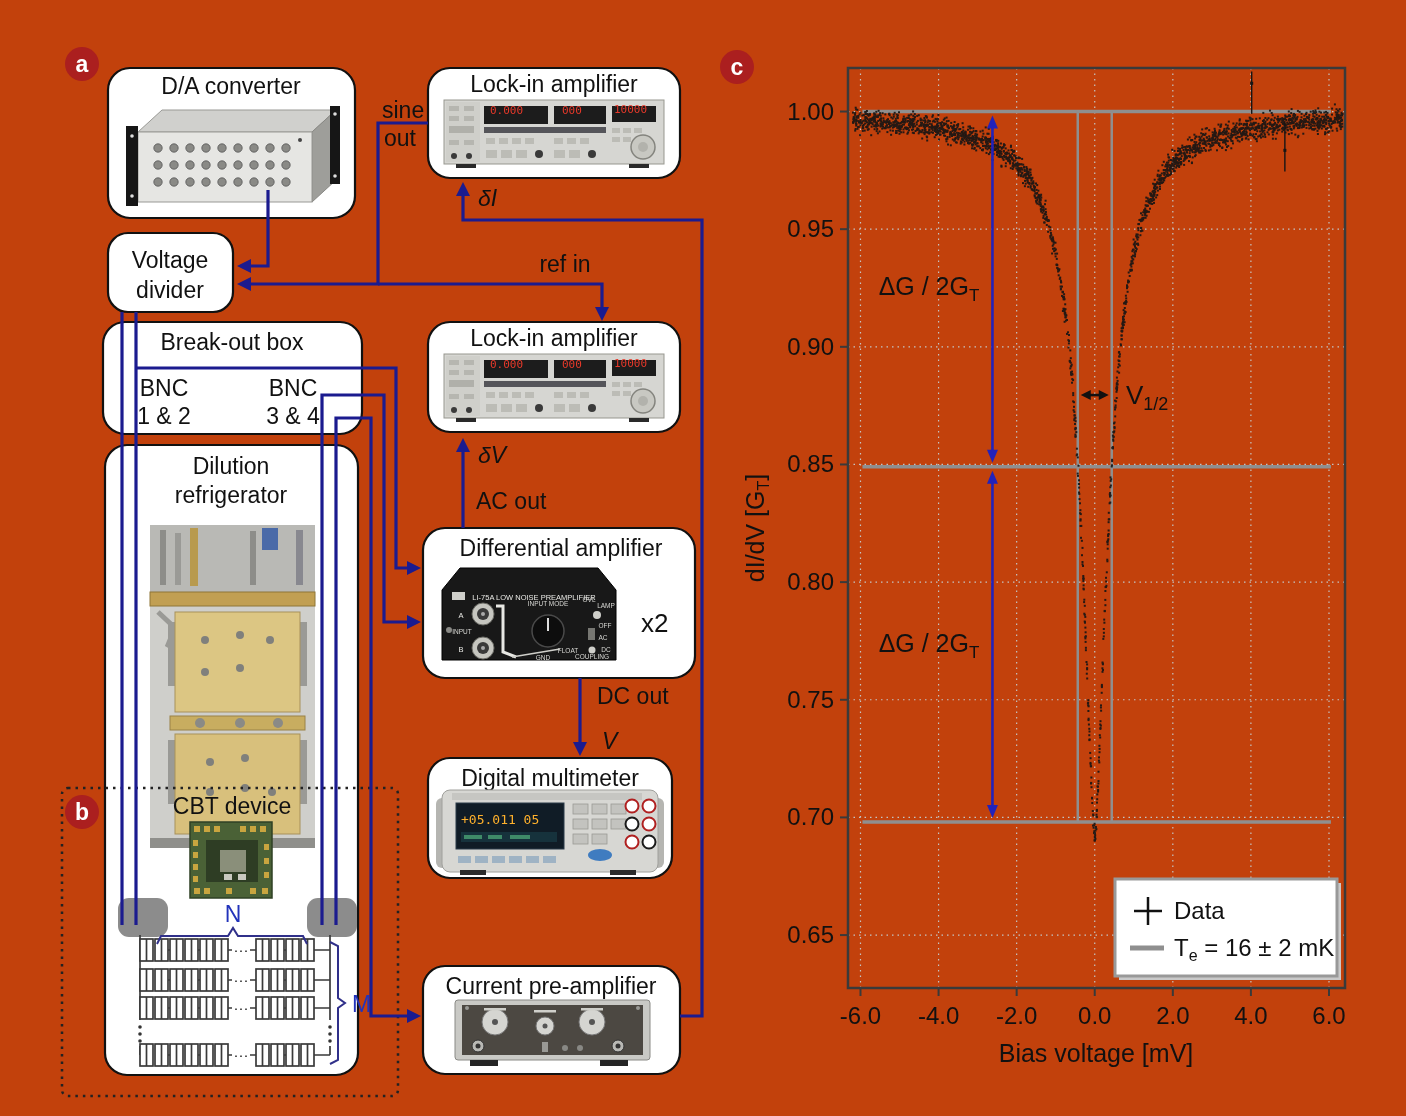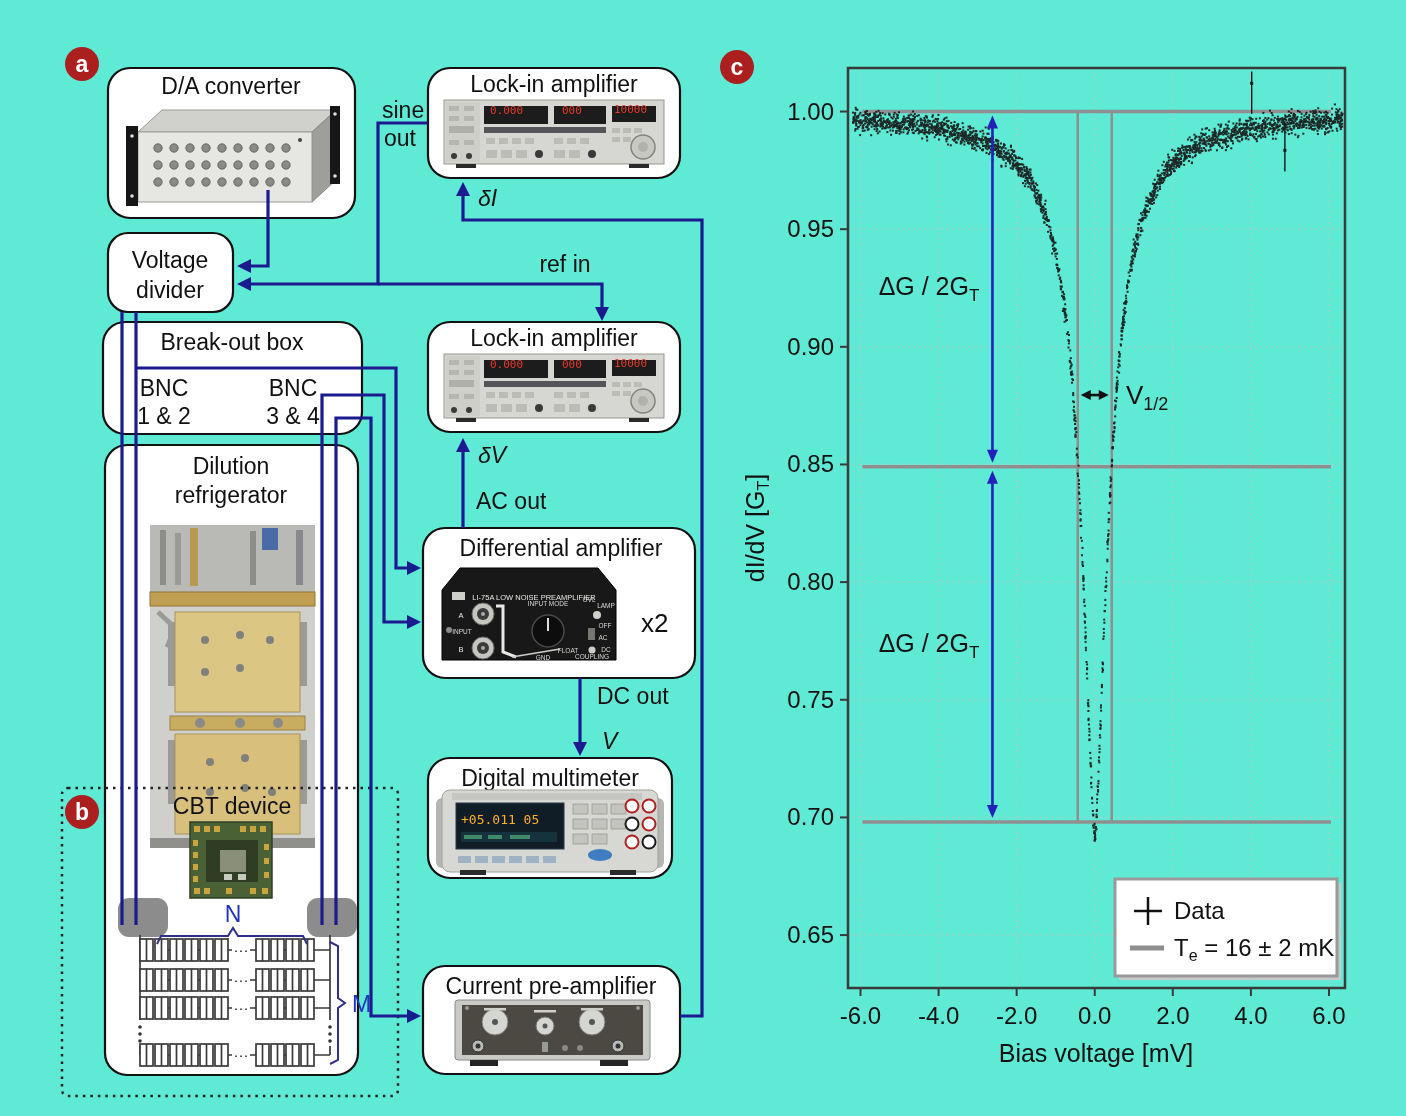--- a/index.html
+++ b/index.html
@@ -1,16 +1,16 @@
 <!DOCTYPE html>
 <html><head>
 <meta charset="utf-8">
 <style>
   html,body{margin:0;padding:0;background:#ffffff;}
-  #fig{position:relative;width:1406px;height:1116px;background:#5eead4;overflow:hidden;
+  #fig{position:relative;width:1406px;height:1116px;background:#c2410c;overflow:hidden;
        font-family:"Liberation Sans",sans-serif;}
   svg text{font-family:"Liberation Sans",sans-serif;fill:#111;}
   .boxlbl{font-size:23px;}
   .mid{text-anchor:middle;}
   .wlbl{font-size:23px;}
   .ital{font-style:italic;}
   .blue{fill:#2233bb;}
   .badge-txt{font-size:23px;font-weight:bold;fill:#fff;text-anchor:middle;}
   .tick{font-size:24px;}
   .axlbl{font-size:25px;}

